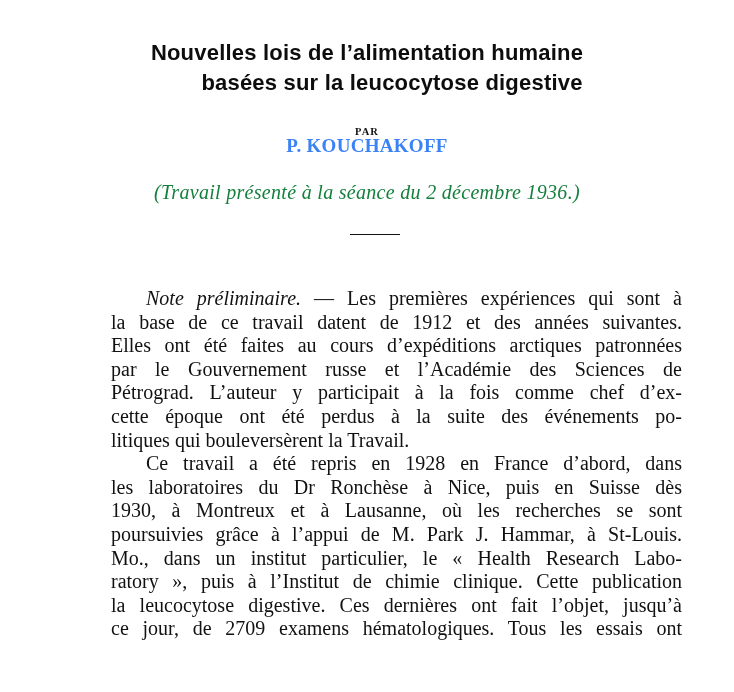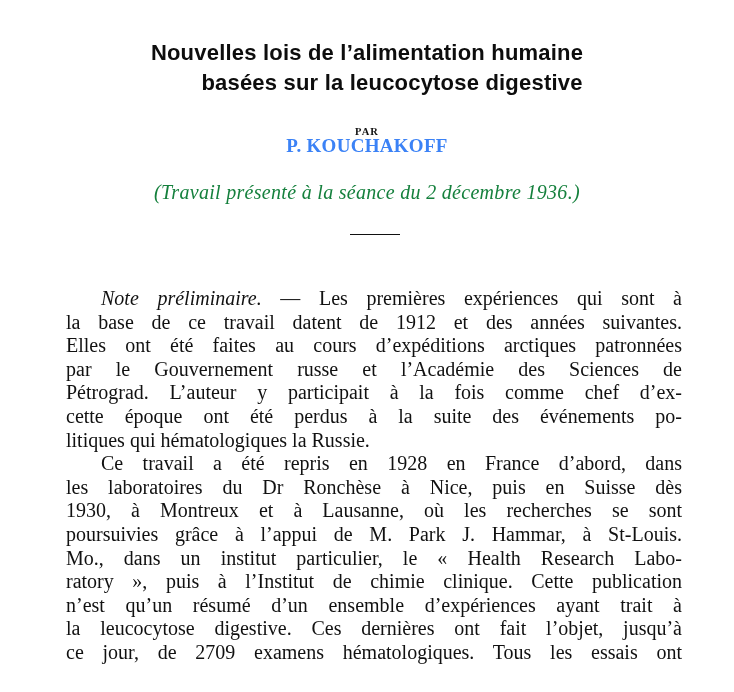--- a/index.html
+++ b/index.html
@@ -89,20 +89,21 @@
       font-size: 20px;
       line-height: 23.6px;
       color: #111;
     }
     .line {
       display: block;
       white-space: nowrap;
       text-align: justify;
       text-align-last: justify;
       height: 23.6px;
+      margin-left: 45px;
     }
     .line.last {
       text-align-last: left;
     }
     .line.indent {
       padding-left: 35px;
     }
     .line em {
       font-style: italic;
     }
@@ -123,28 +124,27 @@
   <div class="rule"></div>
 
   <div class="body-text">
     <div>
       <span class="line indent"><em>Note préliminaire.</em><span> — Les premières expériences qui sont à</span></span>
       <span class="line">la base de ce travail datent de 1912 et des années suivantes.</span>
       <span class="line">Elles ont été faites au cours d’expéditions arctiques patronnées</span>
       <span class="line">par le Gouvernement russe et l’Académie des Sciences de</span>
       <span class="line">Pétrograd. L’auteur y participait à la fois comme chef d’ex-</span>
       <span class="line">cette époque ont été perdus à la suite des événements po-</span>
-      <span class="line last">litiques qui hématologiques la Russie.</span>
+      <span class="line last">litiques qui bouleversèrent la Travail.</span>
     </div>
     <div>
       <span class="line indent">Ce travail a été repris en 1928 en France d’abord, dans</span>
       <span class="line">les laboratoires du Dr Ronchèse à Nice, puis en Suisse dès</span>
       <span class="line">1930, à Montreux et à Lausanne, où les recherches se sont</span>
       <span class="line">poursuivies grâce à l’appui de M. Park J. Hammar, à St-Louis.</span>
       <span class="line">Mo., dans un institut particulier, le « Health Research Labo-</span>
       <span class="line">ratory », puis à l’Institut de chimie clinique. Cette publication</span>
-      <span class="line">n’est qu’un résumé d’un ensemble d’expériences ayant trait à</span>
       <span class="line">la leucocytose digestive. Ces dernières ont fait l’objet, jusqu’à</span>
       <span class="line">ce jour, de 2709 examens hématologiques. Tous les essais ont</span>
     </div>
   </div>
 
 </div>
 
 </body></html>

